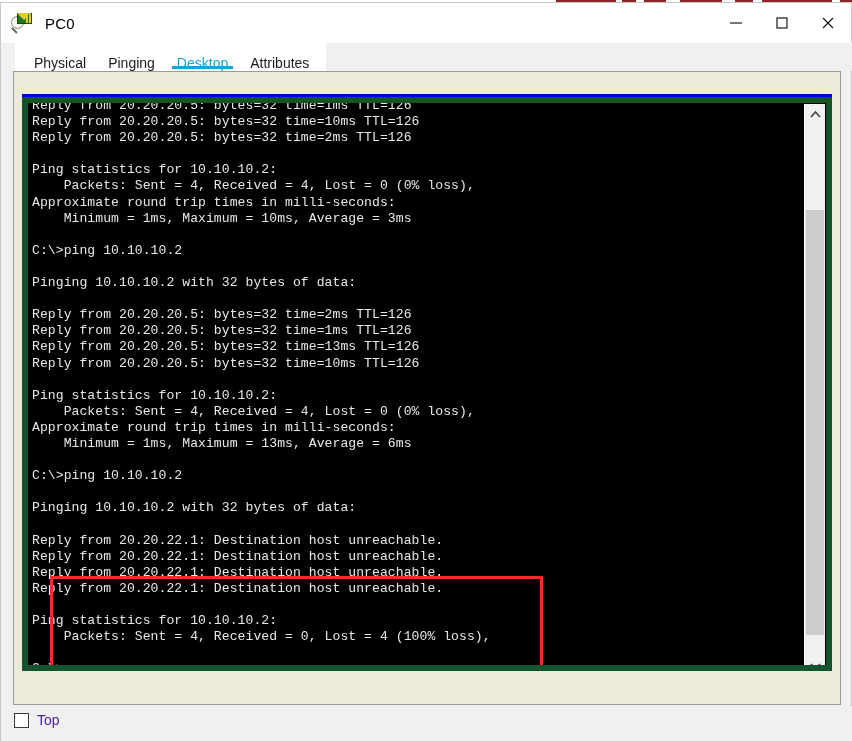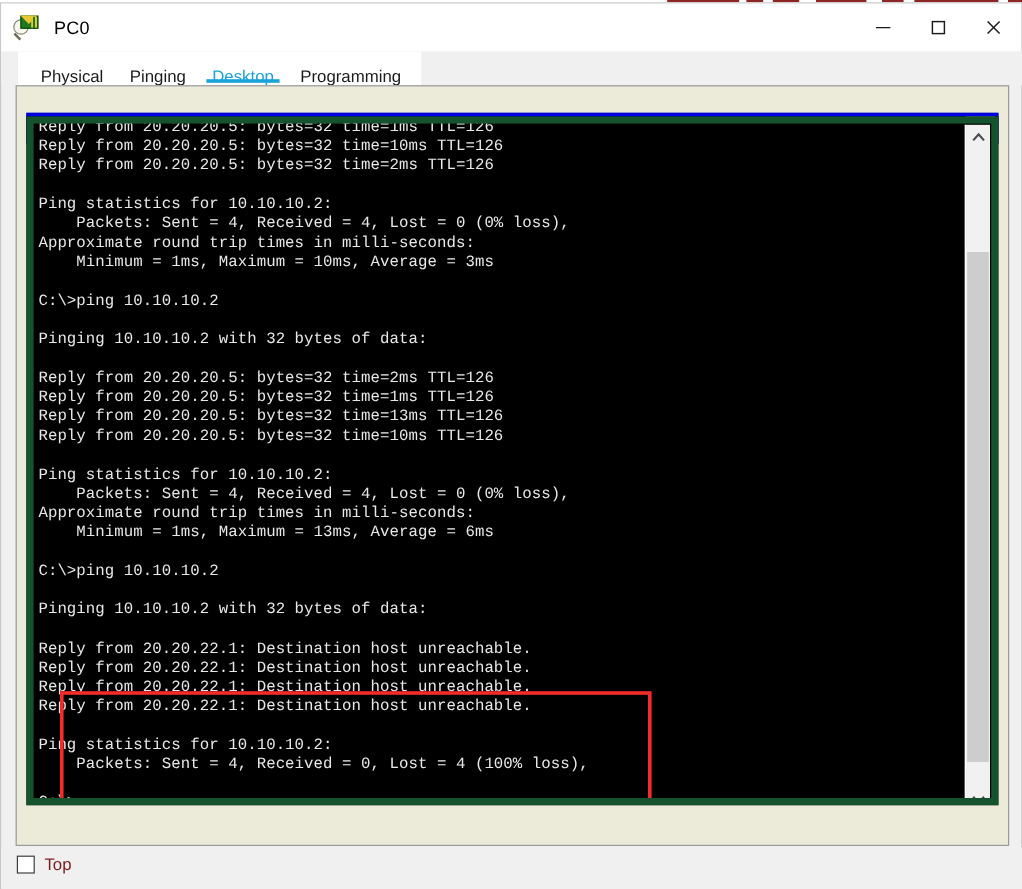--- a/index.html
+++ b/index.html
@@ -282,21 +282,21 @@
   }
   #top-checkbox {
     width: 15px; height: 15px;
     border: 1px solid #3c3c3c;
     background: #ffffff;
     box-sizing: border-box;
   }
   #top-label {
     margin-left: 8px;
     font-size: 14px;
-    color: #7f1d1d;
+    color: #4c1d95;
   }
 </style>
 </head>
 <body>
 
 <div id="bleed-strip">
     <div class="sp" style="left: 556px; width: 60px;"></div>
     <div class="sp" style="left: 622px; width: 14px;"></div>
     <div class="sp" style="left: 644px; width: 22px;"></div>
     <div class="sp" style="left: 680px; width: 42px;"></div>
@@ -342,21 +342,21 @@
       <div class="tab">
           <span>Physical</span>
         </div>
       <div class="tab">
           <span>Pinging</span>
         </div>
       <div class="tab active">
           <span>Desktop</span>
         </div>
       <div class="tab">
-          <span>Programming</span>
+          <span>Attributes</span>
         </div>
     </div>
   </div>
 
   <div id="content-panel">
     <div id="inner-area">
 
       <div id="cmd-titlebar">
         <div id="cmd-title-text">Command Prompt</div>
         <div id="cmd-close-btn">X</div>

